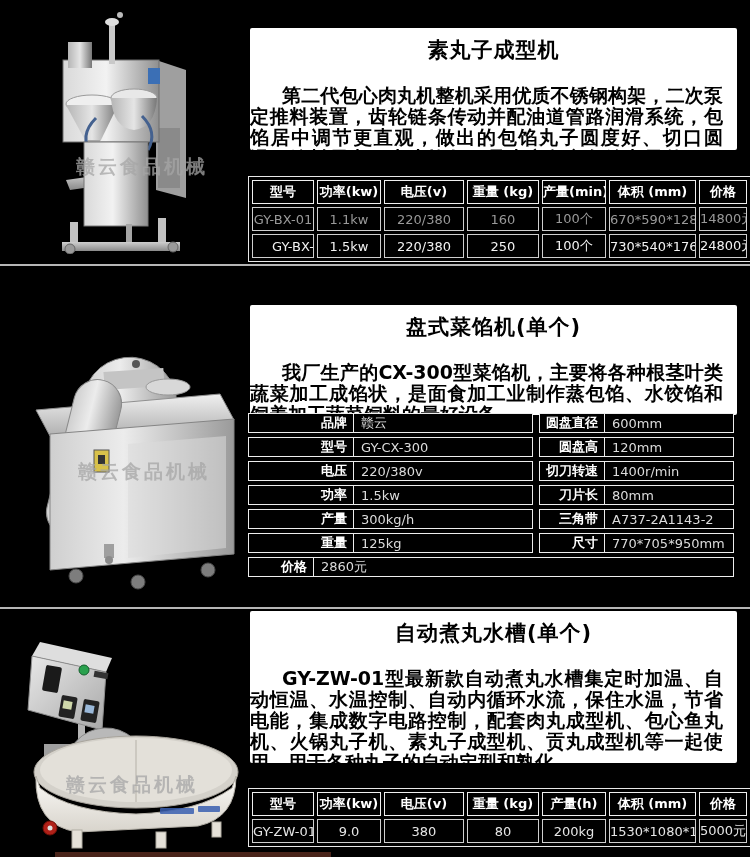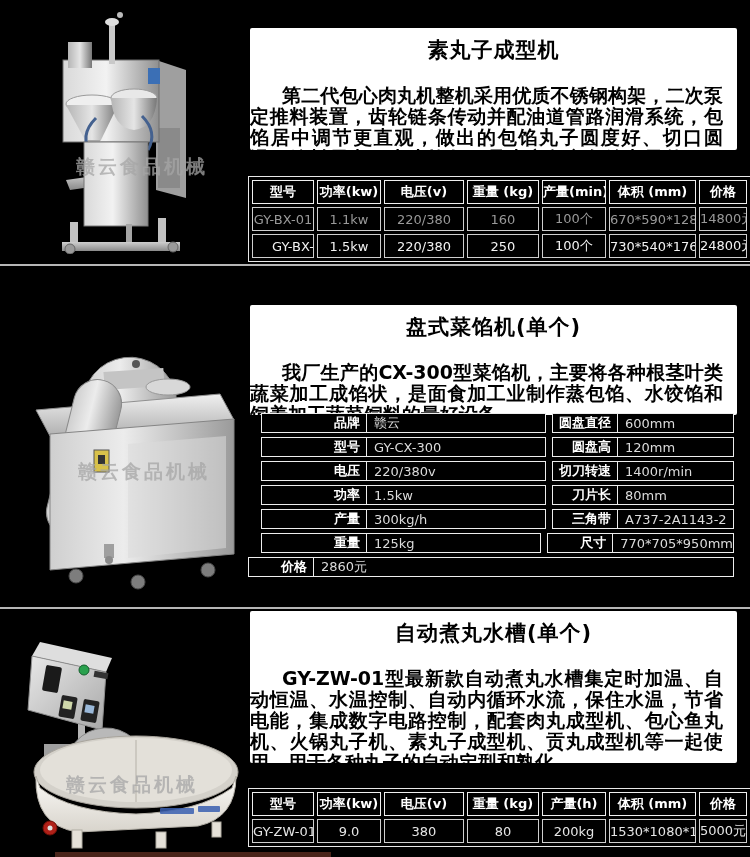--- a/index.html
+++ b/index.html
@@ -38,21 +38,21 @@
   .data-table col:nth-child(2){width:64px;}
   .data-table col:nth-child(3){width:80px;}
   .data-table col:nth-child(4){width:72px;}
   .data-table col:nth-child(5){width:64px;}
   .data-table col:nth-child(6){width:87px;}
   .data-table col:nth-child(7){width:48px;}
   
   #spec2{position:absolute;left:248px;top:413px;width:486px;display:flex;flex-direction:column;gap:4px;}
   .spec-row{display:flex;gap:6px;height:20px;}
   .spec-cell{display:flex;align-items:stretch;border:1px solid #ededed;background:#000;}
-  .spec-cell.left{width:283px;margin-left:13px;}
+  .spec-cell.left{width:283px;}
   .spec-cell.right{flex:1;}
   .spec-label{color:#fff;font-weight:bold;font-size:13px;border-right:1px solid #ededed;
     display:flex;align-items:center;justify-content:flex-end;padding-right:6px;white-space:nowrap;}
   .spec-cell.left .spec-label{width:98px;}
   .spec-cell.right .spec-label{width:58px;}
   .spec-value{color:#dcdcdc;font-size:13px;display:flex;align-items:center;padding-left:7px;white-space:nowrap;}
   
   #bottom-strip{position:absolute;left:55px;top:852px;width:276px;height:5px;background:#4a241a;}
 </style>
 </head>

